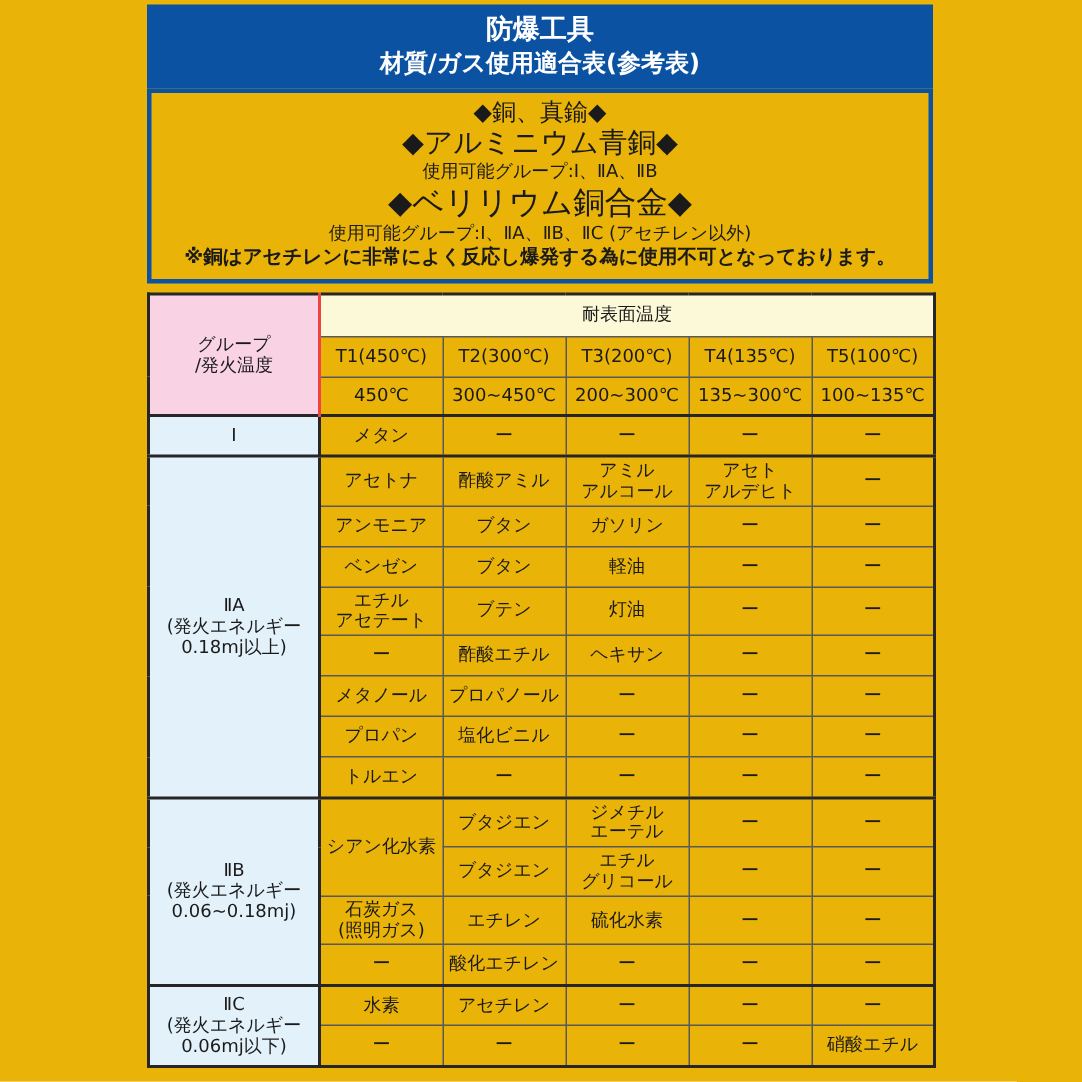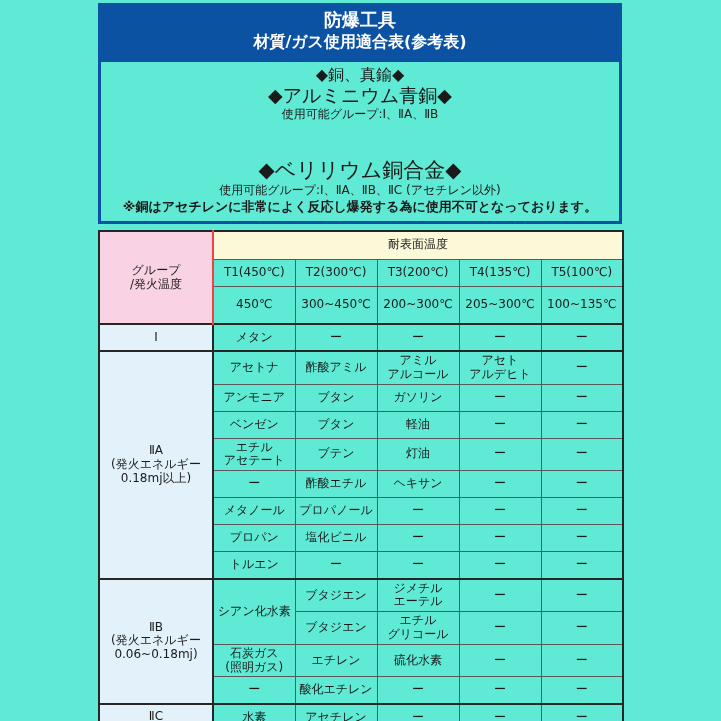--- a/index.html
+++ b/index.html
@@ -1,36 +1,36 @@
 <!DOCTYPE html>
 <html><head>
 <meta charset="utf-8">
 <style>
   * { margin:0; padding:0; box-sizing:border-box; }
   html,body { width:721px; background:#ffffff; font-family:"DejaVu Sans","Liberation Sans",sans-serif; color:#1a1a1a; }
-  .page { width:721px; height:721px; padding:3px 4px 0 98px; background:#5eead4; }
+  .page { width:721px; height:721px; padding:3px 4px 0 98px; background:#eab308; }
   .content { width:524px; }
 
   .banner { background:#0b52a2; color:#ffffff; text-align:center; padding:5px 0 6px; }
   .banner-title { font-size:18px; font-weight:bold; line-height:1.35; }
   .banner-subtitle { font-size:16px; font-weight:bold; line-height:1.3; }
 
   .info-box { border:3px solid #0b52a2; text-align:center; padding:3px 2px 5px; }
   .mat-heading { font-weight:normal; line-height:1.2; }
   .mat-heading.h-sm { font-size:16px; }
   .mat-heading.h-md { font-size:19px; }
-  .mat-heading.h-lg { font-size:21px;margin-top:35px; }
+  .mat-heading.h-lg { font-size:21px; }
   .mat-line { font-size:12px; line-height:1.3; }
   .mat-warn { font-size:13px; line-height:1.35;font-weight:bold; }
 
   table.compat { width:524px; border-collapse:collapse; table-layout:fixed; margin-top:6px; border:2px solid #262626; }
   th,td { border:1px solid #595959; font-size:12px; font-weight:normal; text-align:center; vertical-align:middle; white-space:pre-line; padding:2px 1px; line-height:1.15; }
   thead tr.hr1 { height:28px; }
   thead tr.hr2 { height:27px; }
-  thead tr.hr3 { height:38px; }
+  thead tr.hr3 { height:26px; }
   tbody tr { height:27px; }
   .corner { background:#f9d3e3; border-right:2px solid #ef4444; }
   .surface-temp { background:#fcf9d8;margin-top:38px; }
   .group-label { background:#e3f1fa; border-right:2px solid #262626; }
   tr.group-start th, tr.group-start td { border-top:2px solid #262626; }
 </style>
 </head>
 <body>
 
 <div class="page">
@@ -69,21 +69,21 @@
           <th>T1(450℃)</th>
           <th>T2(300℃)</th>
           <th>T3(200℃)</th>
           <th>T4(135℃)</th>
           <th>T5(100℃)</th>
         </tr>
         <tr class="hr3">
           <td>450℃</td>
           <td>300~450℃</td>
           <td>200~300℃</td>
-          <td>205~300℃</td>
+          <td>135~300℃</td>
           <td>100~135℃</td>
         </tr>
       </thead>
       <tbody>
         <tr class="group-start">
           <th class="group-label">Ⅰ</th>
           <td>メタン</td>
           <td>ー</td>
           <td>ー</td>
           <td>ー</td>

